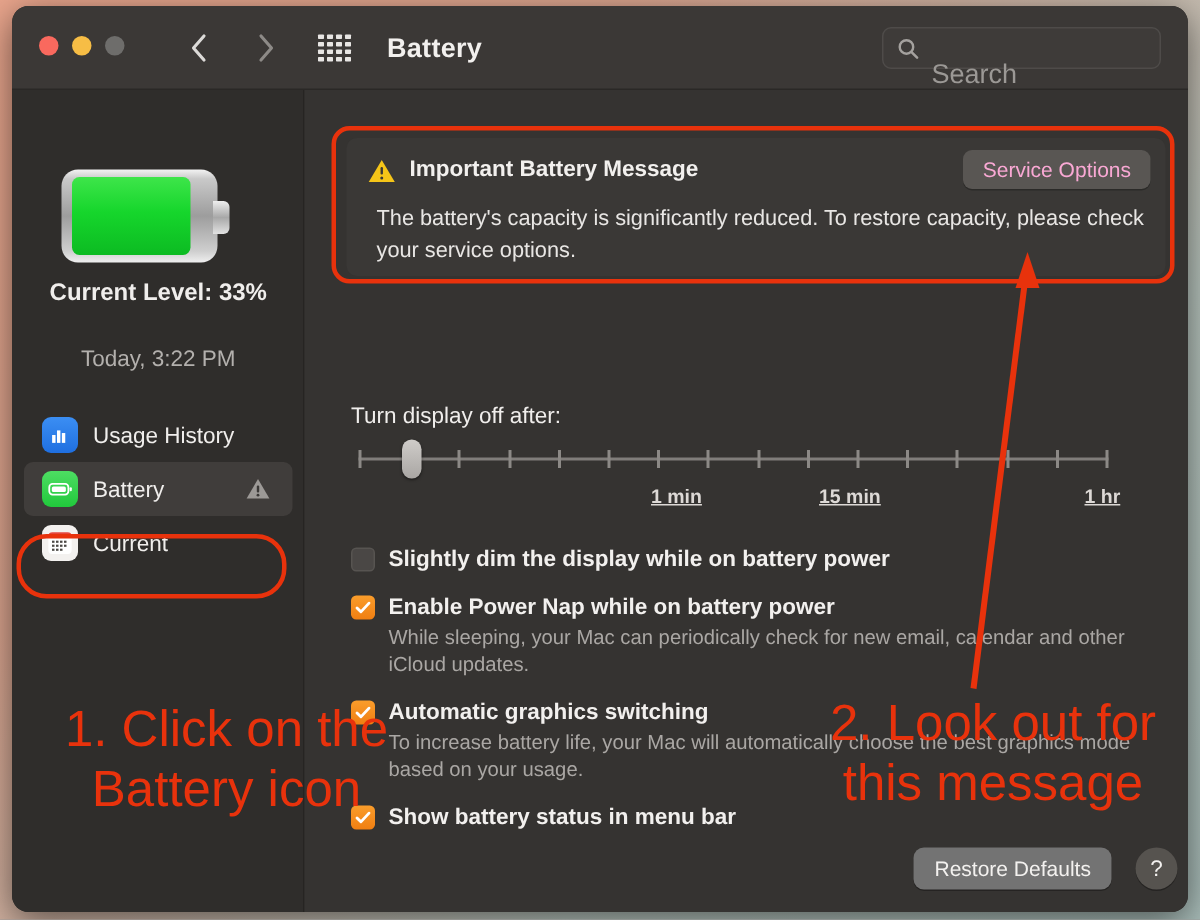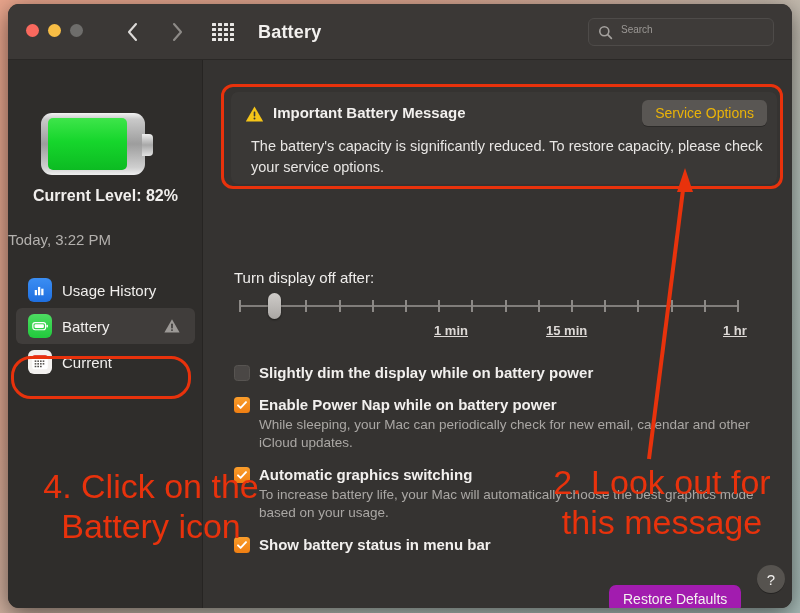--- a/index.html
+++ b/index.html
@@ -65,22 +65,22 @@
 
   #search-box {
     position: absolute; right: 18px; top: 14px;
     width: 186px; height: 28px;
     border: 1px solid #4e4b49;
     border-radius: 6px;
     background: #3e3b39;
   }
   #search-icon { position: absolute; left: 9px; top: 6px; width: 15px; height: 15px; }
   #search-placeholder {
-    position: absolute; left: 32px; top: 5px;
-    font-size: 10px; color: #9b9895;
+    position: absolute; left: 32px; top: 20px;
+    font-size: 18px; color: #9b9895;
   }
 
   
   #sidebar {
     position: absolute; left: 0; top: 56px;
     width: 195px; height: 548px;
     background: #2f2d2b;
     border-right: 1px solid #262422;
   }
 
@@ -112,21 +112,21 @@
   #level-text {
     position: absolute; left: 0; top: 127px; width: 195px;
     text-align: center; font-size: 16px; font-weight: bold; color: #f0eeec;
   }
   #lastcharged-text {
     position: absolute; left: 0; top: 149px; width: 195px;
     text-align: center; font-size: 15px; color: #b3b0ad;
   }
   #lastcharged-time {
     position: absolute; left: 0; top: 171px; width: 195px;
-    font-size: 15px; color: #b3b0ad;
+    text-align: center; font-size: 15px; color: #b3b0ad;
   }
 
   
   #sidebar-list { position: absolute; left: 0; top: 212px; width: 195px; }
   .side-item {
     position: relative;
     height: 36px;
     margin: 0 8px;
     display: flex; align-items: center;
     border-radius: 6px;
@@ -167,21 +167,21 @@
   #warn-triangle { position: absolute; left: 14px; top: 13px; width: 19px; height: 18px; }
   #message-title {
     position: absolute; left: 42px; top: 12px;
     font-size: 15px; font-weight: bold; color: #f2f0ee;
   }
   #service-options-button {
     position: absolute; right: 10px; top: 8px;
     height: 26px; padding: 0 13px;
     background: #595653; border-radius: 6px;
     display: flex; align-items: center;
-    font-size: 14px; color: #eab308;
+    font-size: 14px; color: #f9a8d4;
     box-shadow: 0 1px 0 rgba(0,0,0,.25);
   }
   #message-body {
     position: absolute; left: 20px; top: 44px; width: 512px;
     font-size: 14.5px; color: #e8e6e4; line-height: 21px;
   }
 
   
   #slider-label {
     position: absolute; left: 31px; top: 209px;
@@ -228,25 +228,24 @@
   .cb-desc {
     margin-left: 25px; margin-top: 3px;
     font-size: 13.5px; color: #aaa7a4; line-height: 18px;
     display: block;
   }
 
   
   #restore-defaults-button {
     position: absolute; left: 406px; top: 505px;
     height: 28px; padding: 0 14px;
-    background: #a21caf; border-radius: 7px;
+    background: #737373; border-radius: 7px;
     display: flex; align-items: center;
     font-size: 14px; color: #f3f1ef;
     box-shadow: 0 1px 0 rgba(0,0,0,.3);
-    margin-top: 20px;
   }
   #help-button {
     position: absolute; left: 554px; top: 505px;
     width: 28px; height: 28px; border-radius: 50%;
     background: #56534f;
     display: flex; align-items: center; justify-content: center;
     font-size: 15px; color: #f3f1ef;
     box-shadow: 0 1px 0 rgba(0,0,0,.3);
   }
 
@@ -328,21 +327,21 @@
   </div>
 
   <div id="sidebar">
 
     <div id="battery-graphic">
       <div id="bg-body"></div>
       <div id="bg-fill"></div>
       <div id="bg-cap"></div>
     </div>
 
-    <div id="level-text">Current Level: 82%</div>
+    <div id="level-text">Current Level: 33%</div>
     <div id="lastcharged-time">Today, 3:22 PM</div>
 
     <div id="sidebar-list">
 
       <div class="side-item">
         <span class="side-ico ico-usage">
           <svg viewBox="0 0 16 16" width="14" height="14">
             <rect x="2" y="8" width="2.6" height="6" fill="#ffffff"></rect>
             <rect x="5.7" y="4.5" width="2.6" height="9.5" fill="#ffffff"></rect>
             <rect x="9.4" y="6.5" width="2.6" height="7.5" fill="#ffffff"></rect>
@@ -480,15 +479,15 @@
 
 <div id="annotations">
   <div class="anno-box" id="anno-box-banner"></div>
   <div class="anno-box" id="anno-box-sidebar"></div>
 
   <svg id="anno-arrow" width="800" height="613" style="position:absolute;left:0;top:0;">
     <line x1="649" y1="459" x2="684" y2="182" stroke="#e8320c" stroke-width="4"></line>
     <path d="M685 168 L693 192 L677 192 Z" fill="#e8320c"></path>
   </svg>
 
-  <div class="anno-text" id="anno-text-left">4. Click on the Battery icon</div>
+  <div class="anno-text" id="anno-text-left">1. Click on the Battery icon</div>
   <div class="anno-text" id="anno-text-right">2. Look out for this message</div>
 </div>
 
 </body></html>

